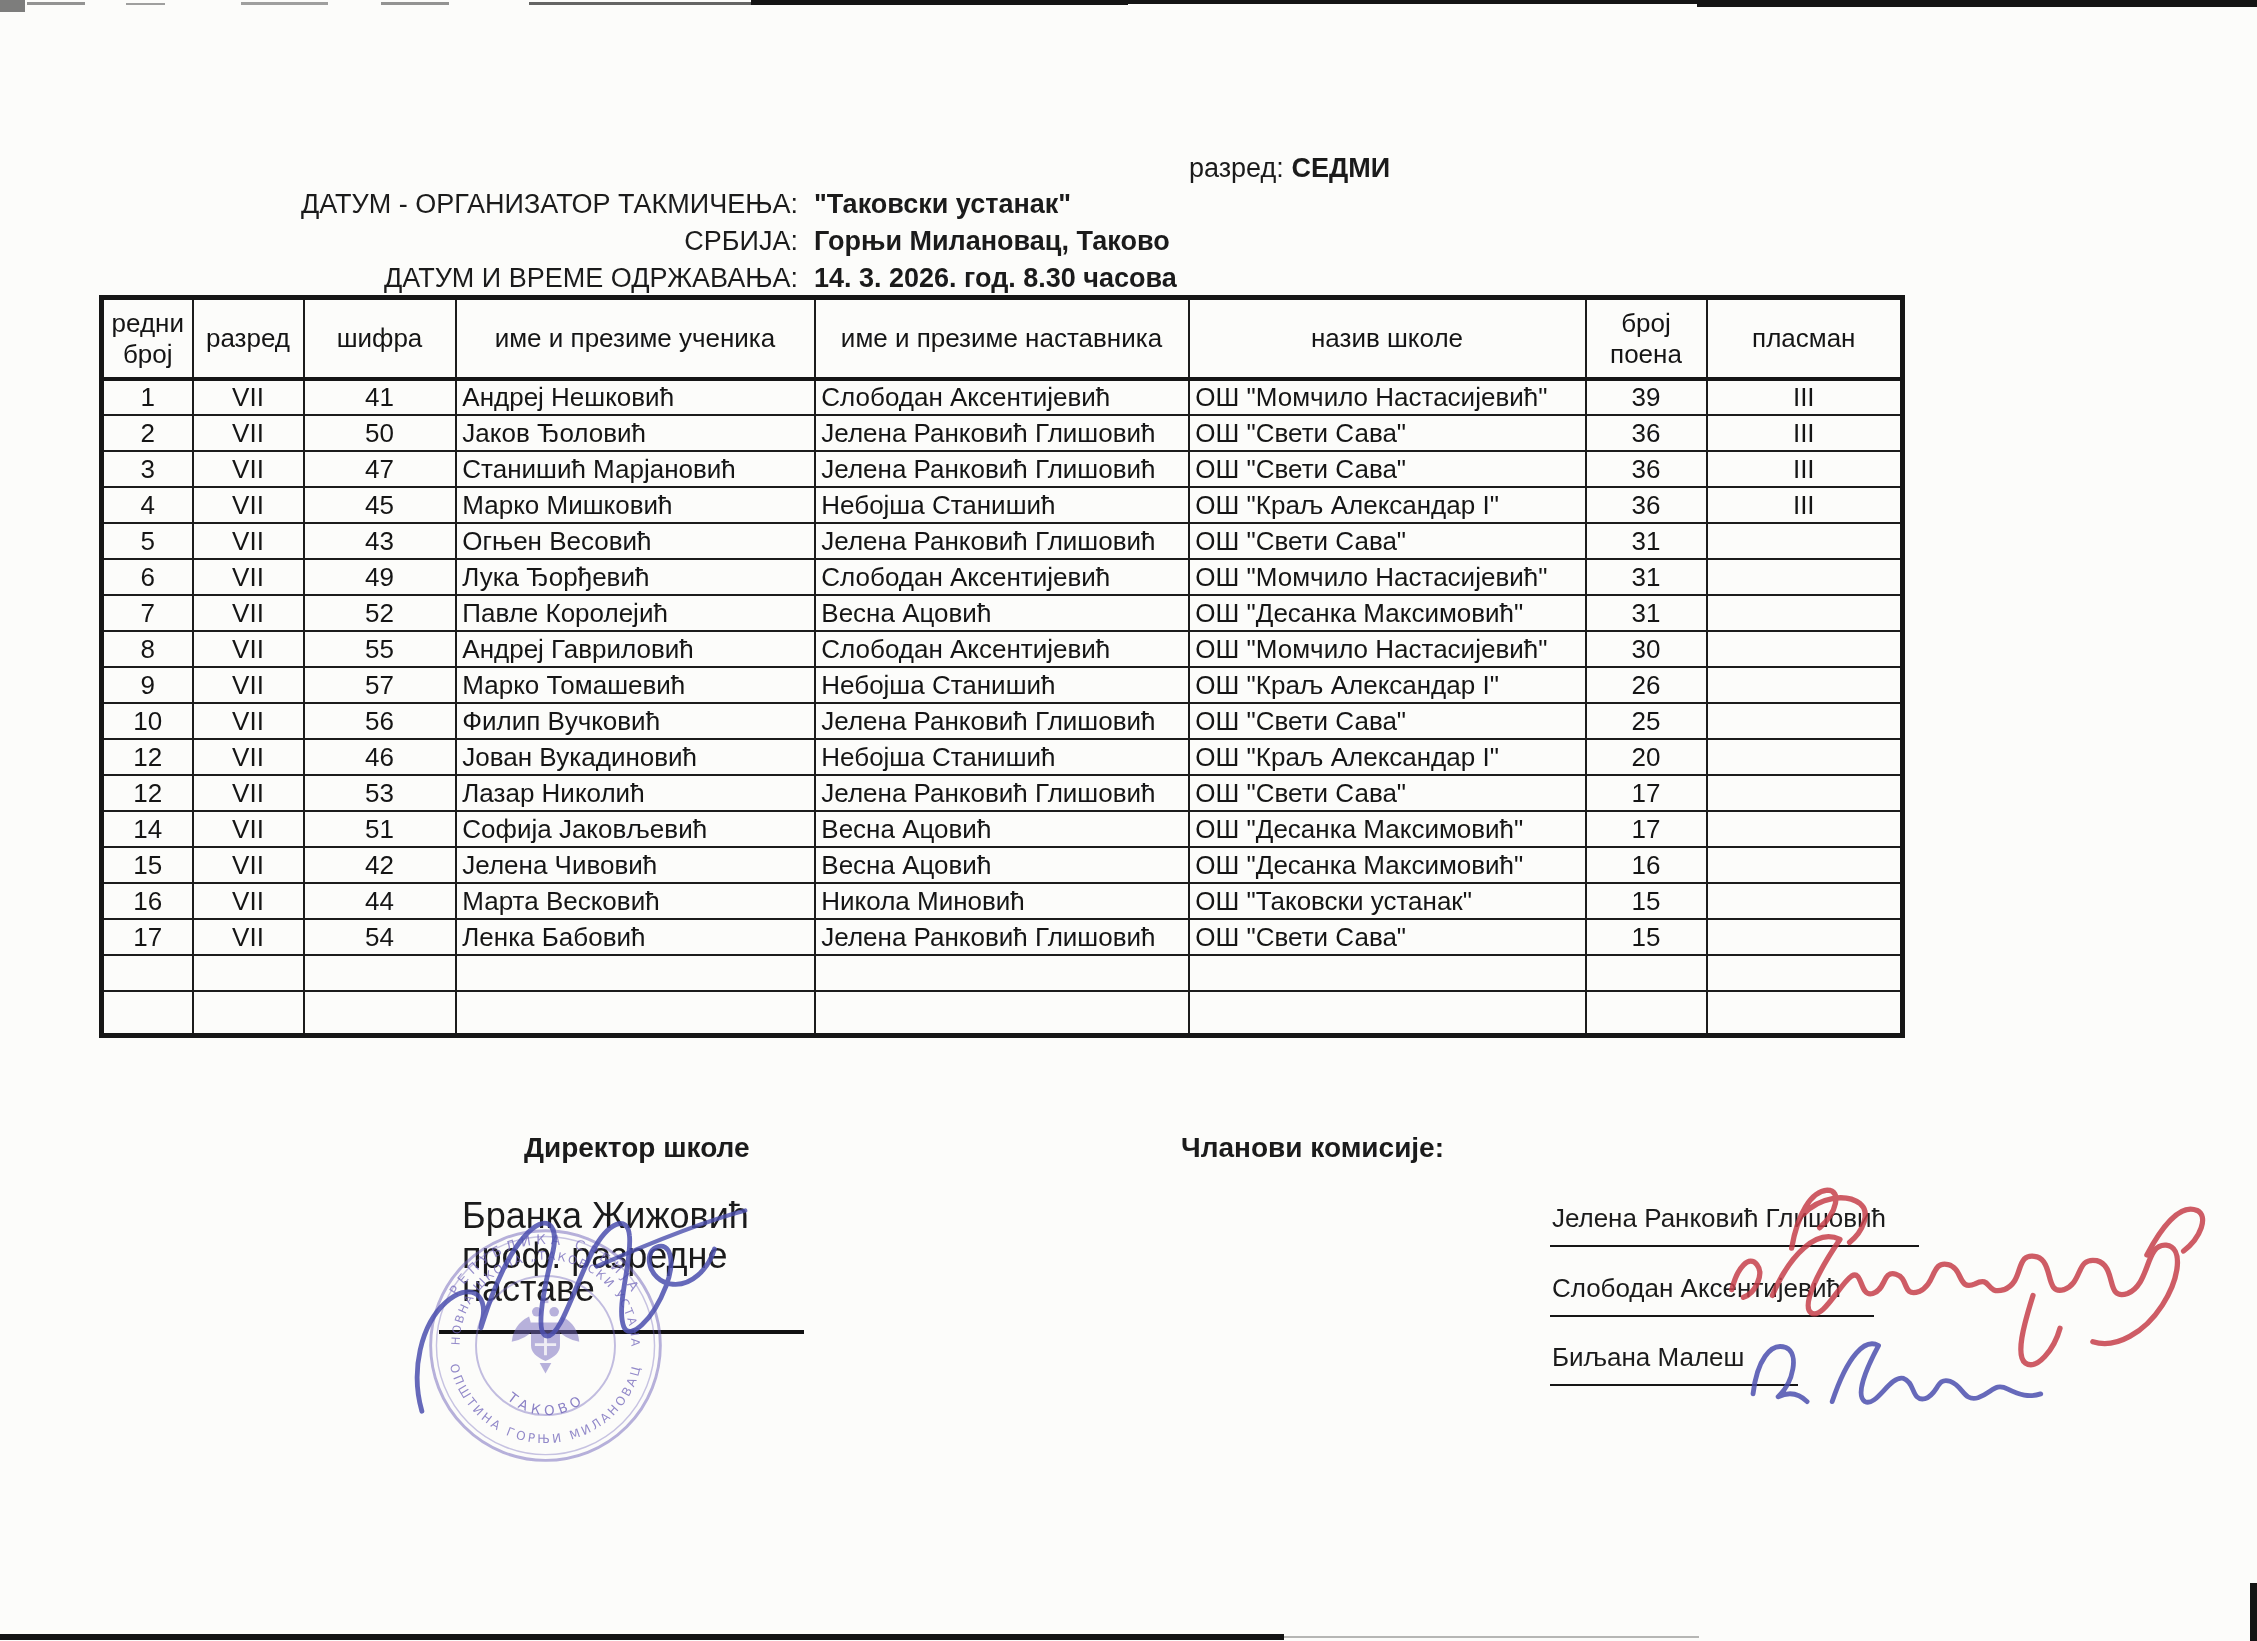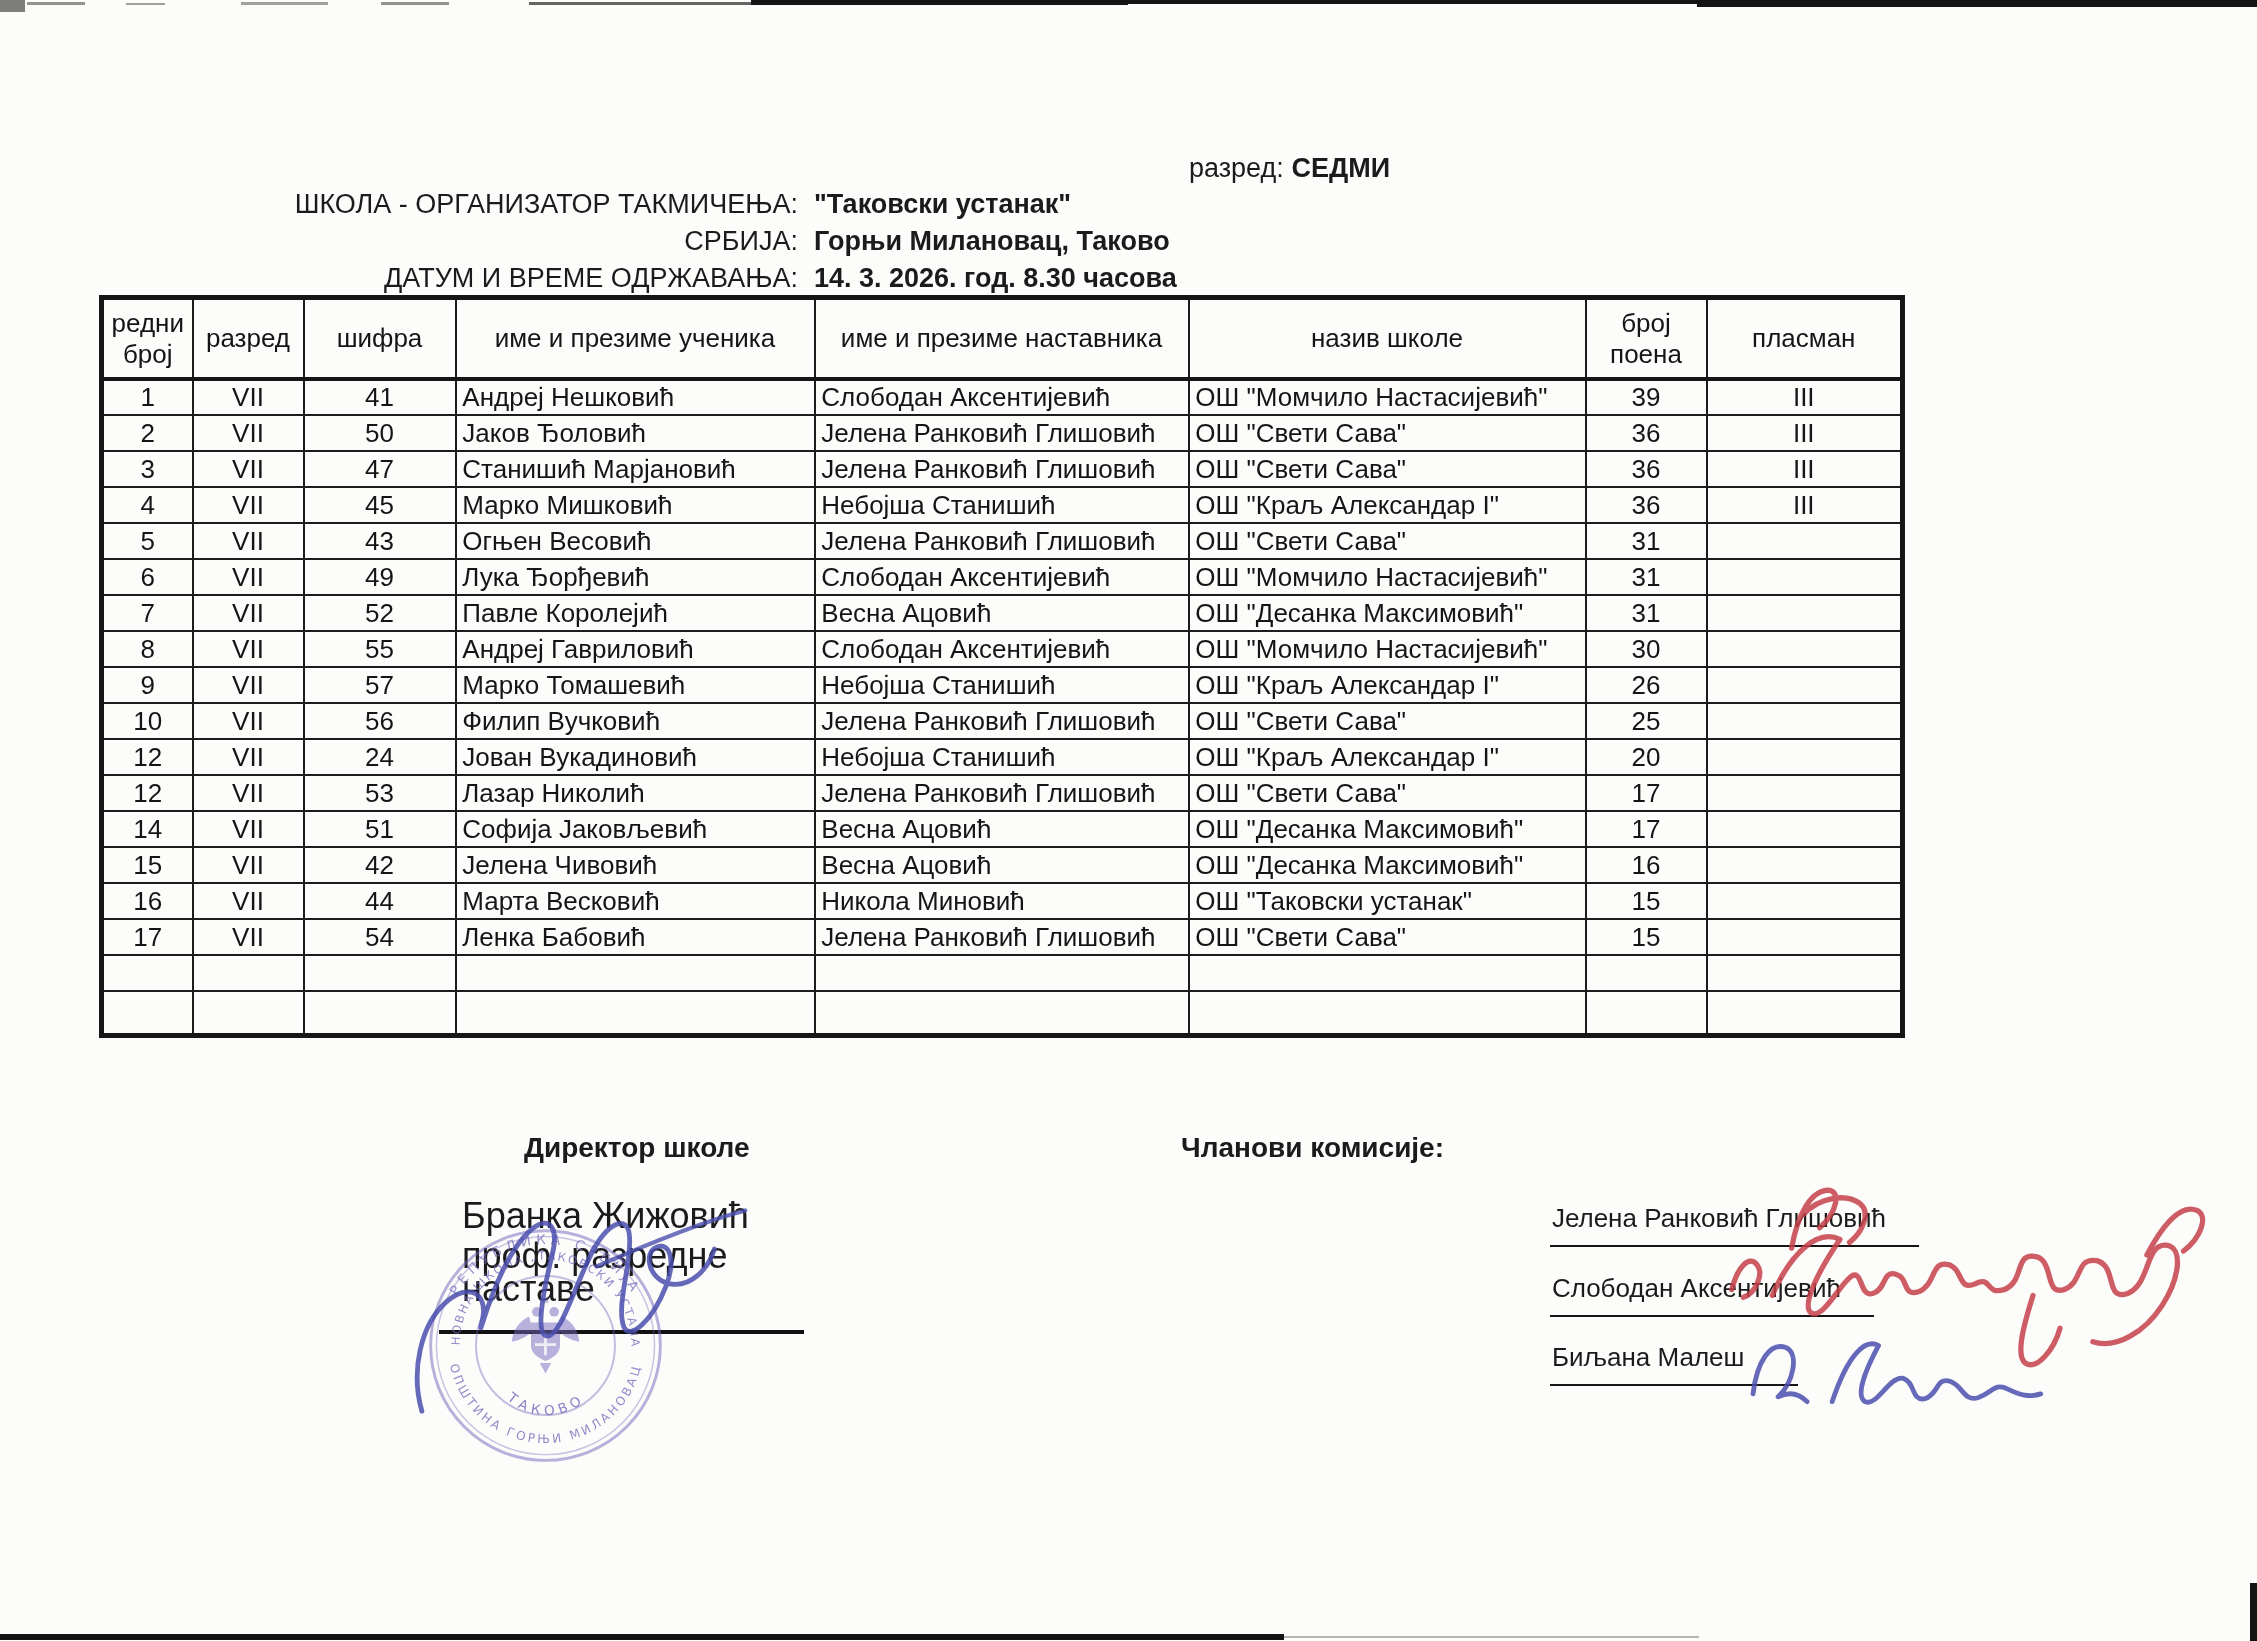--- a/index.html
+++ b/index.html
@@ -58,21 +58,21 @@
   <div class="art" style="left:1128px;top:0;width:570px;height:3.9px;"></div>
   <div class="art" style="left:1697px;top:0;width:560px;height:6.8px;"></div>
   <div class="art" style="left:0;top:1634px;width:1284px;height:5.8px;"></div>
   <div class="art" style="left:1284px;top:1636px;width:415px;height:1.9px;opacity:.3;"></div>
   <div class="art" style="left:2250px;top:1583px;width:7.7px;height:58px;"></div>
 
   <div class="grade">
     <span class="lab">разред:</span><span class="val">СЕДМИ</span>
   </div>
   <div class="hline" style="top:188px">
-    <span class="lab">ШКОЛА - ОРГАНИЗАТОР ТАКМИЧЕЊА:</span>
+    <span class="lab">ДАТУМ - ОРГАНИЗАТОР ТАКМИЧЕЊА:</span>
     <span class="val">"Таковски устанак"</span>
   </div>
   <div class="hline" style="top:225px">
     <span class="lab">СРБИЈА:</span>
     <span class="val">Горњи Милановац, Таково</span>
   </div>
   <div class="hline" style="top:262px">
     <span class="lab">ДАТУМ И ВРЕМЕ ОДРЖАВАЊА:</span>
     <span class="val">14. 3. 2026. год. 8.30 часова</span>
   </div>
@@ -197,21 +197,21 @@
           <td class="c2">56</td>
           <td class="c3">Филип Вучковић</td>
           <td class="c4">Јелена Ранковић Глишовић</td>
           <td class="c5">ОШ "Свети Сава"</td>
           <td class="c6">25</td>
           <td class="c7"></td>
         </tr>
         <tr>
           <td class="c0">12</td>
           <td class="c1">VII</td>
-          <td class="c2">24</td>
+          <td class="c2">46</td>
           <td class="c3">Јован Вукадиновић</td>
           <td class="c4">Небојша Станишић</td>
           <td class="c5">ОШ "Краљ Александар I"</td>
           <td class="c6">20</td>
           <td class="c7"></td>
         </tr>
         <tr>
           <td class="c0">12</td>
           <td class="c1">VII</td>
           <td class="c2">53</td>

